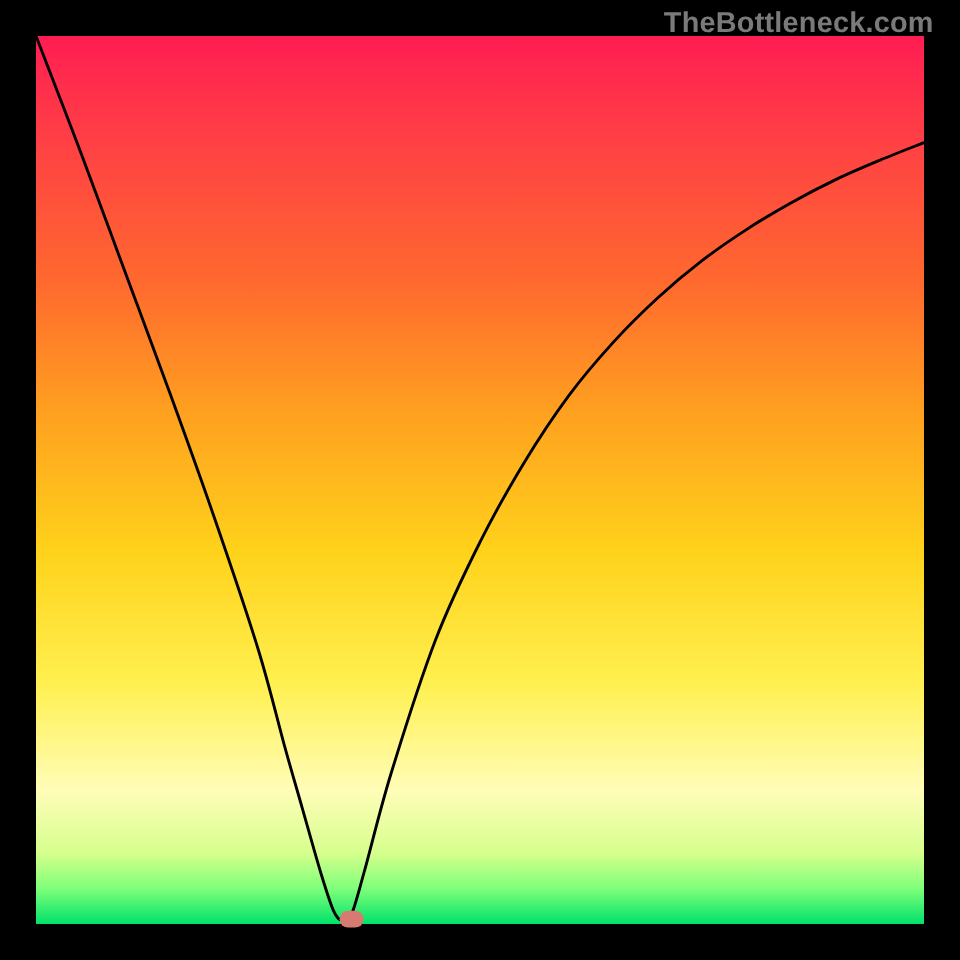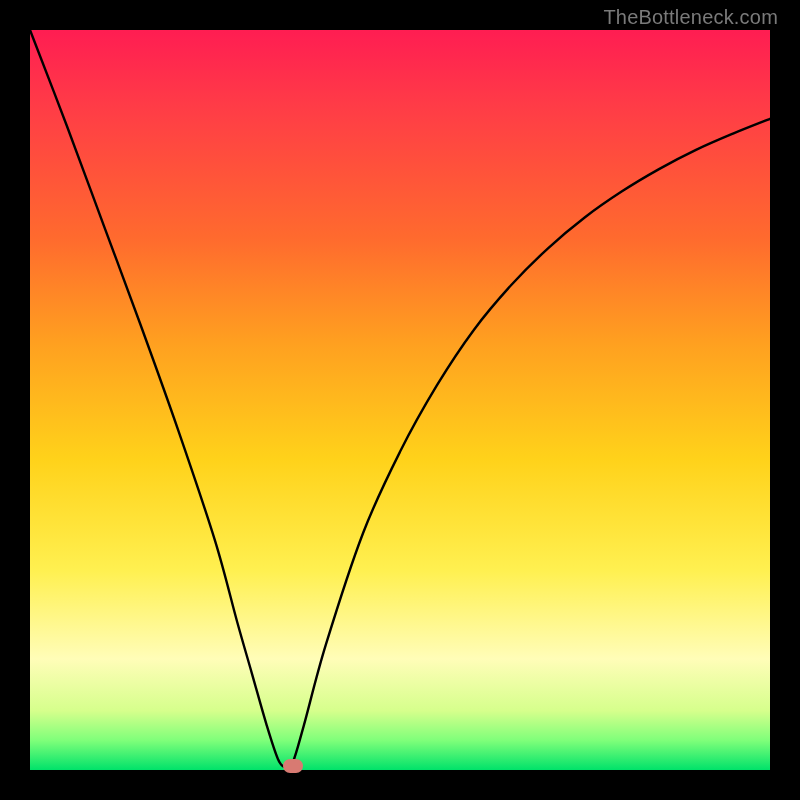--- a/index.html
+++ b/index.html
@@ -42,22 +42,22 @@
       #d6ff8c 92%,
       #7fff7a 96%,
       #00e26a 100%
     );
   }
   .watermark {
     position: absolute;
     top: 6px;
     right: 22px;
     font-family: Arial, Helvetica, sans-serif;
-    font-size: 20px;
-    font-weight: 400;
+    font-size: 24px;
+    font-weight: 700;
     color: #7a7a7a;
     letter-spacing: 0.2px;
     user-select: none;
   }
   svg.curve {
     position: absolute;
     left: 0;
     top: 0;
     width: 100%;
     height: 100%;

